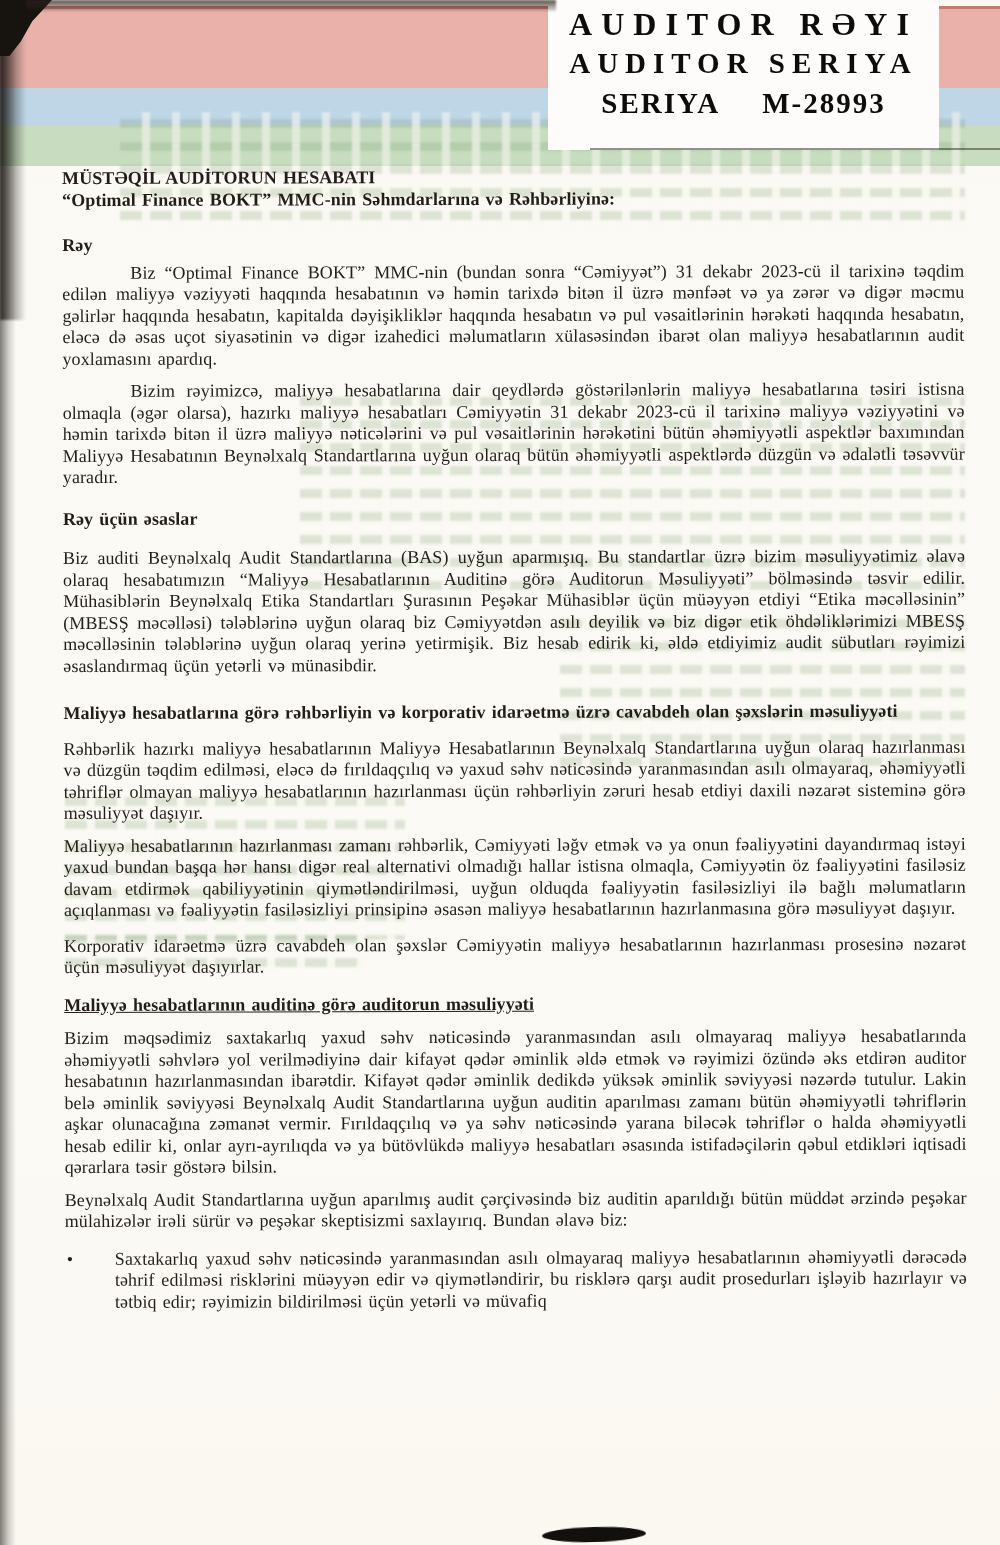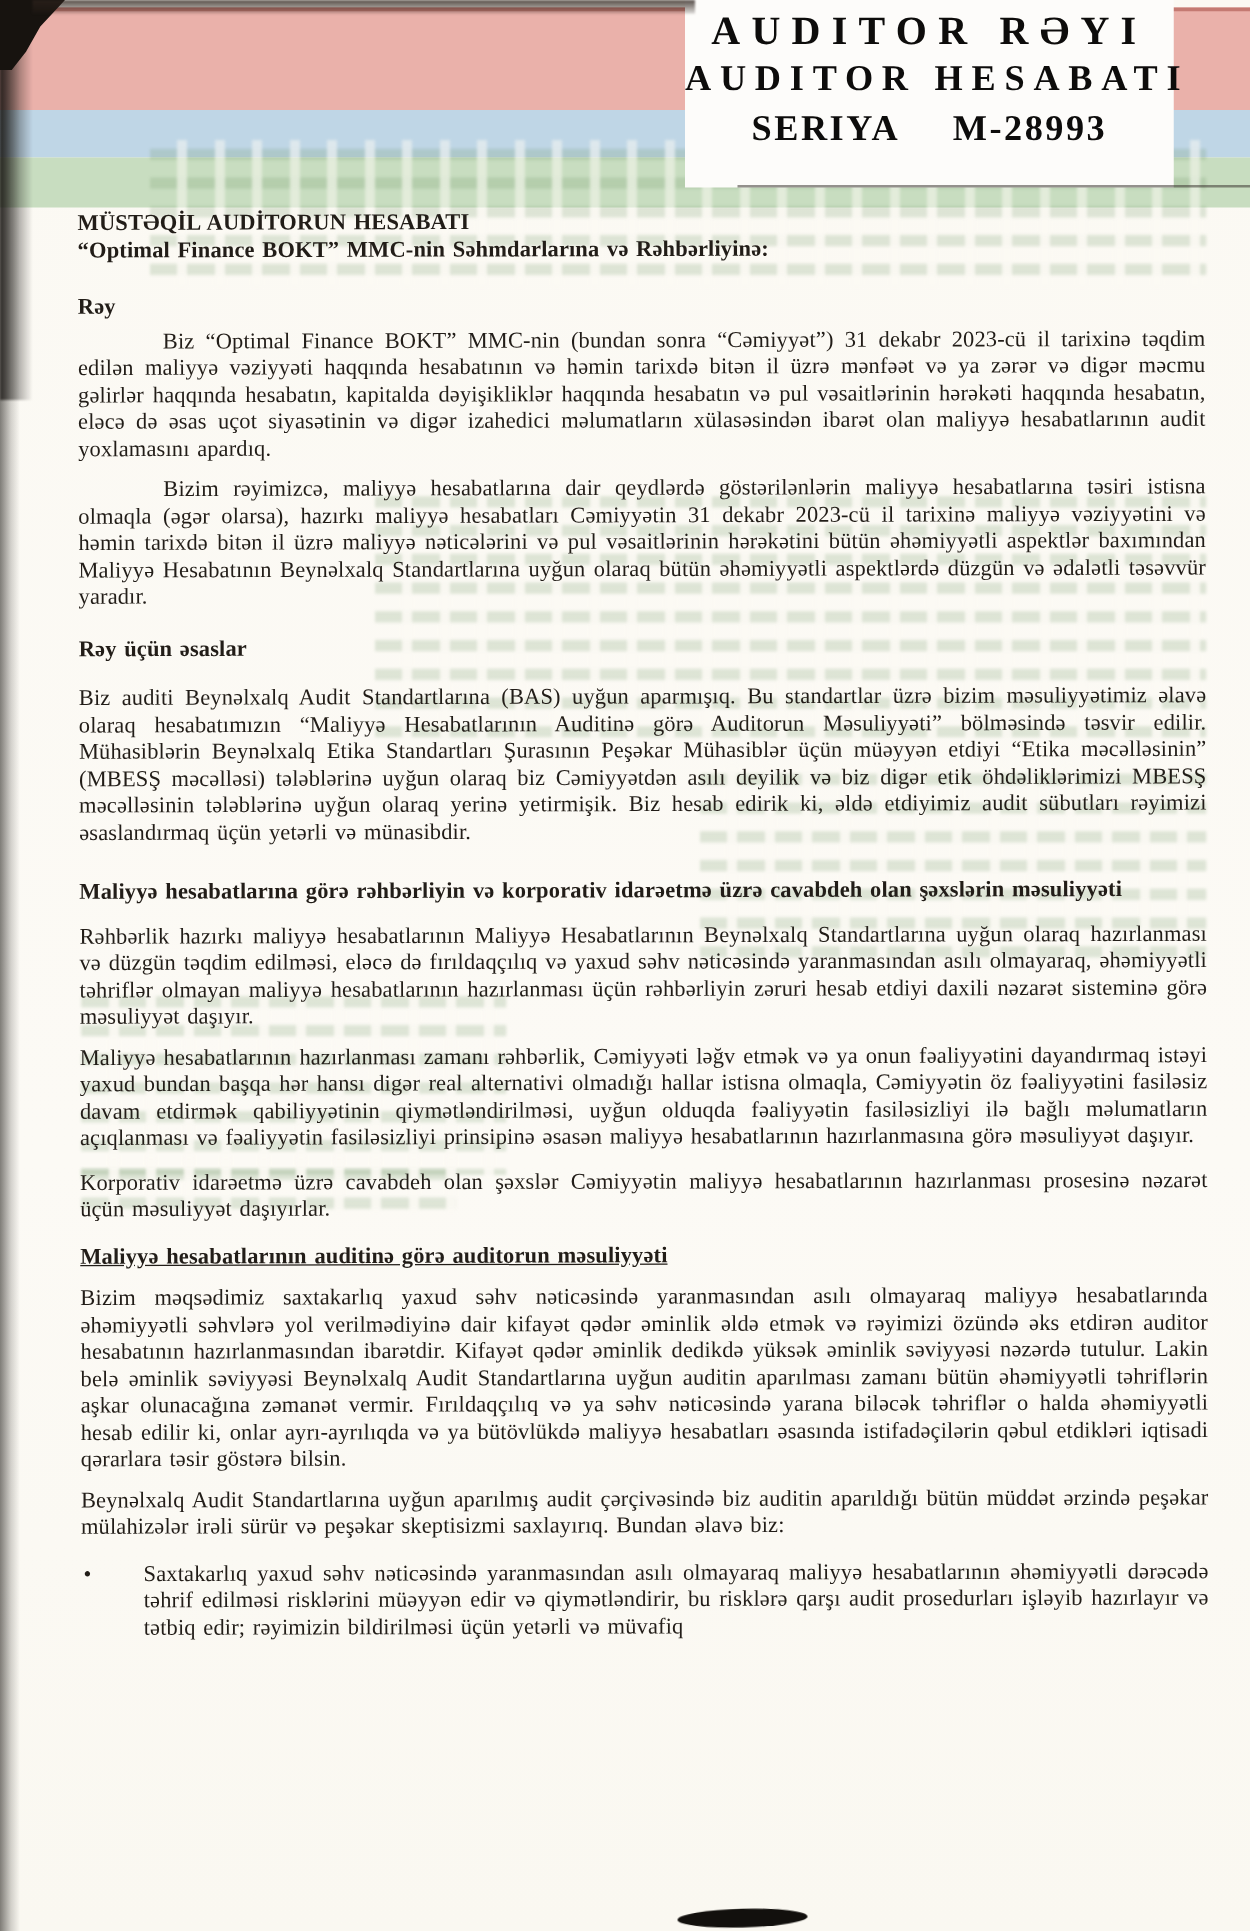--- a/index.html
+++ b/index.html
@@ -104,21 +104,21 @@
   <div class="band band-green"></div>
 
   <div class="ghost" style="left:120px; top:112px; width:845px; height:118px;"></div>
   <div class="ghost" style="left:300px; top:390px; width:665px; height:200px;"></div>
   <div class="ghost" style="left:560px; top:612px; width:405px; height:160px;"></div>
   <div class="ghost" style="left:65px;  top:790px; width:340px; height:150px;"></div>
   <div class="ghost" style="left:65px;  top:928px; width:300px; height:42px;"></div>
 
   <div class="stamp">
     <div class="l1">AUDITOR RƏYI</div>
-    <div class="l2">AUDITOR HESABATI</div>
+    <div class="l2">AUDITOR SERIYA</div>
     <div class="l3">
       <span>SERIYA</span><span class="gap"></span><span>M-28993</span>
     </div>
   </div>
   <div class="stamp-rule"></div>
 
   <div class="content">
     <p class="t1">MÜSTƏQİL AUDİTORUN HESABATI</p>
     <p class="t2">“Optimal Finance BOKT” MMC-nin Səhmdarlarına və Rəhbərliyinə:</p>
 

